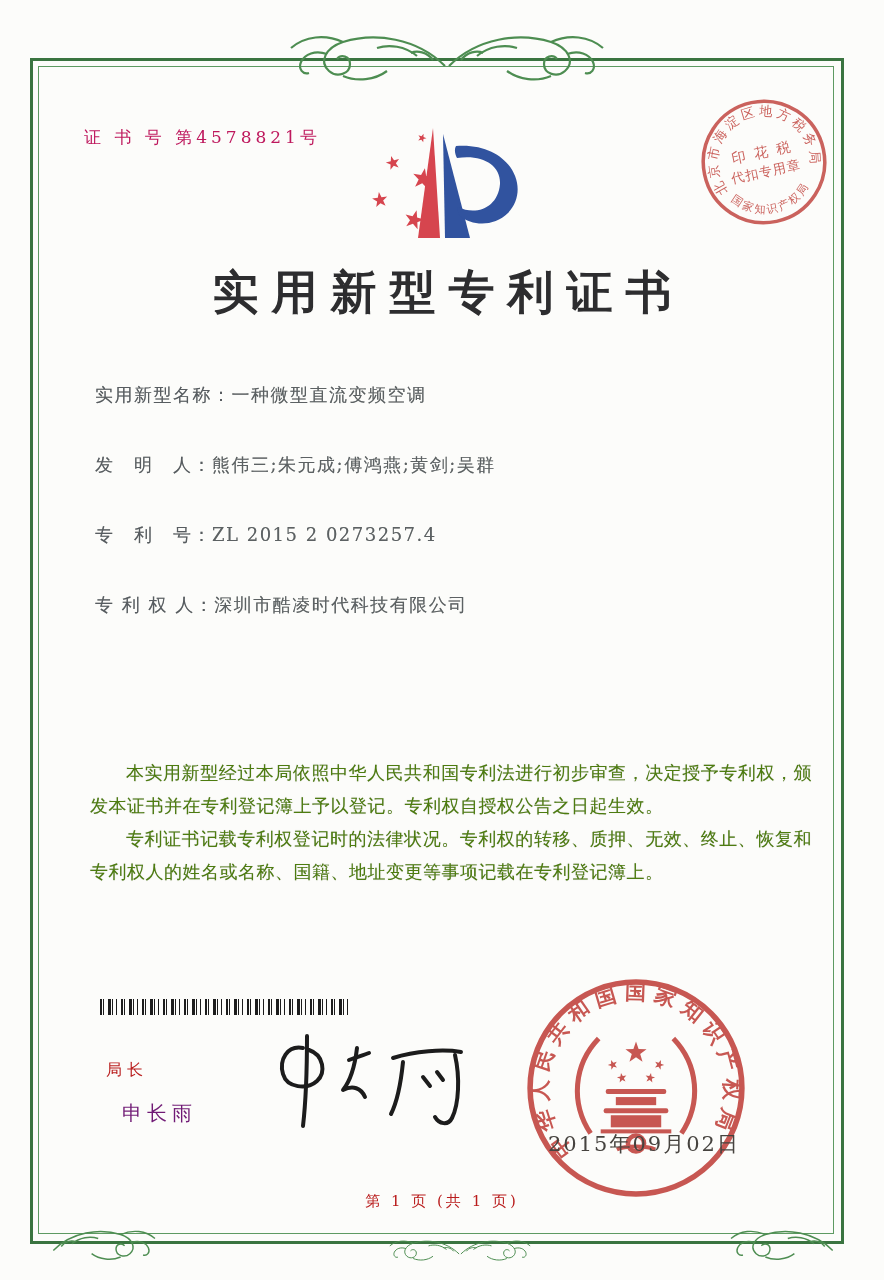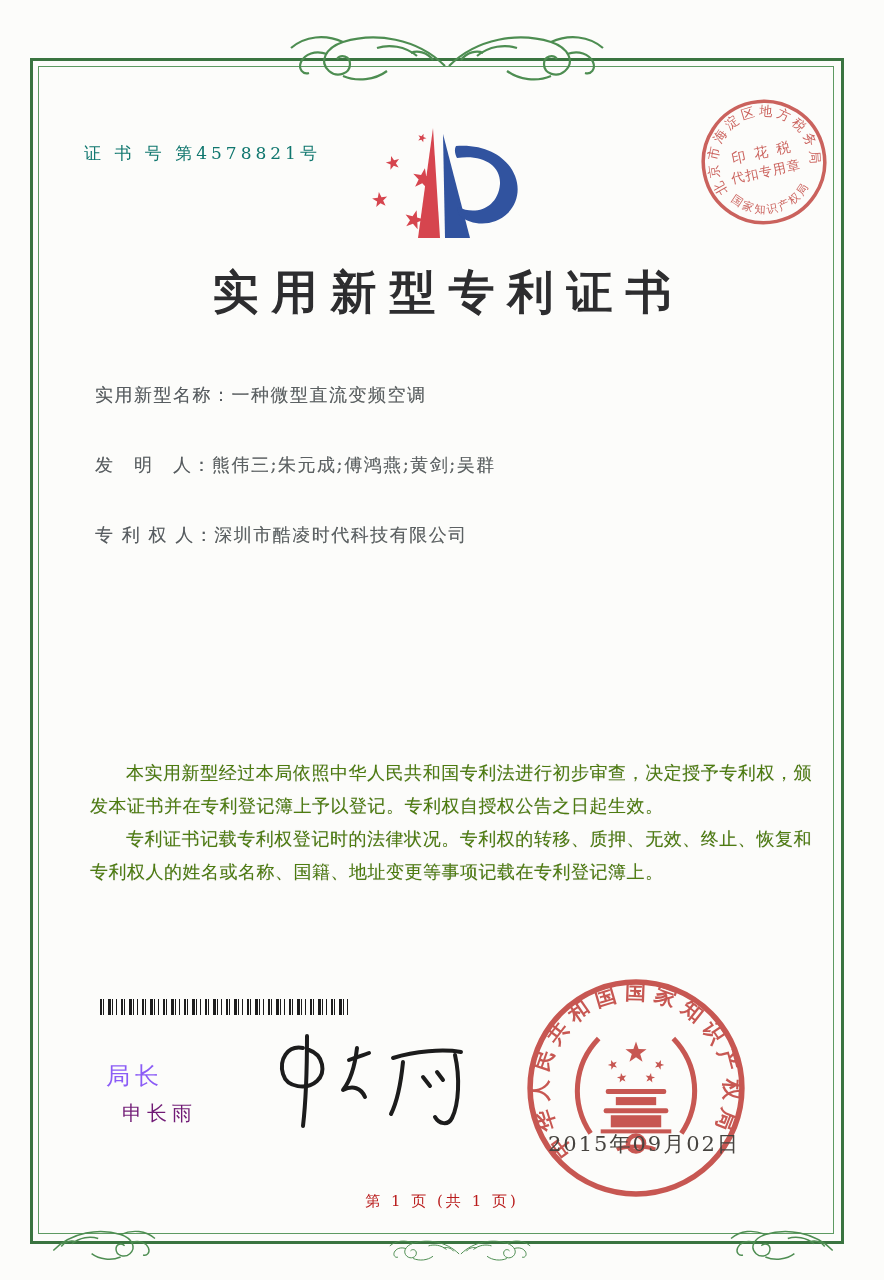--- a/index.html
+++ b/index.html
@@ -9,21 +9,21 @@
     font-family:"DejaVu Serif","Liberation Serif",serif;
   }
   
   .frame-outer{position:absolute; left:30px; top:58px; width:808px; height:1180px;
     border:3px solid #3a7440;}
   .frame-inner{position:absolute; left:38px; top:66px; width:794px; height:1166px;
     border:1px solid #5d9a62;}
   .ornament{position:absolute;}
   
   .cert-no{position:absolute; left:84px; top:126px; font-size:17px; letter-spacing:4px;
-    color:#0f766e; white-space:nowrap;margin-top:16px;}
+    color:#be185d; white-space:nowrap;}
   .logo{position:absolute; left:330px; top:116px; width:240px; height:148px;}
   .tax-seal{position:absolute; left:678px; top:76px; width:172px; height:172px;
     transform:rotate(-12deg); opacity:.82;}
   .cert-title{position:absolute; left:0; top:262px; width:100%; text-align:center;
     font-size:46px; font-weight:700; letter-spacing:13px; color:#2d2d2f; text-indent:13px;}
   
   .fields{position:absolute; left:95px; top:382px; width:680px;}
   .field{margin-bottom:44px; font-size:18px; line-height:26px; color:#575c60;
     letter-spacing:1.5px; white-space:nowrap;
     text-shadow:0 0 .6px rgba(110,115,112,.55);}
@@ -35,22 +35,22 @@
     text-shadow:0 0 .7px rgba(120,124,120,.5);}
   .body-text p{margin:0; text-indent:2em; letter-spacing:.5px;}
   
   .barcode{position:absolute; left:100px; top:999px; width:252px; height:16px;
     background:repeating-linear-gradient(90deg,
       #1c1c1c 0px,#1c1c1c 2px,transparent 2px,transparent 3px,
       #1c1c1c 3px,#1c1c1c 4px,transparent 4px,transparent 8px,
       #1c1c1c 8px,#1c1c1c 11px,transparent 11px,transparent 12px,
       #1c1c1c 12px,#1c1c1c 13px,transparent 13px,transparent 16px,
       #1c1c1c 16px,#1c1c1c 17px,transparent 17px,transparent 21px);}
-  .director-title{position:absolute; left:106px; top:1060px; font-size:24px;
-    letter-spacing:5px; color:#8b5cf6;}
+  .director-title{position:absolute; left:106px; top:1060px; font-size:16px;
+    letter-spacing:5px; color:#b91c1c;}
   .director-name{position:absolute; left:122px; top:1100px; font-size:20px;
     letter-spacing:5px; color:#701a75;}
   .signature{position:absolute; left:245px; top:1022px; width:235px; height:125px;}
   .authority-seal{position:absolute; left:520px; top:972px; width:232px; height:232px;
     opacity:.88;}
   .issue-date{position:absolute; left:548px; top:1130px; font-size:21px;
     letter-spacing:2px; color:#46433f; white-space:nowrap;}
   .page-footer{position:absolute; left:0; top:1192px; width:100%; text-align:center;
     font-size:15px; letter-spacing:3px; color:#b91c1c;}
   
@@ -127,20 +127,23 @@
   </svg>
 
   <div class="cert-title">实用新型专利证书</div>
 
   <div class="fields">
     <div class="field">
       <span class="label">实用新型名称：</span><span class="value">一种微型直流变频空调</span>
     </div>
     <div class="field">
       <span class="label">发　明　人：</span><span class="value">熊伟三;朱元成;傅鸿燕;黄剑;吴群</span>
+    </div>
+    <div class="field">
+      <span class="label">专　利　号：</span><span class="value">ZL 2015 2 0273257.4</span>
     </div>
     <div class="field">
       <span class="label">专 利 权 人：</span><span class="value">深圳市酷凌时代科技有限公司</span>
     </div>
   </div>
 
   <div class="body-text">
     <p>本实用新型经过本局依照中华人民共和国专利法进行初步审查，决定授予专利权，颁发本证书并在专利登记簿上予以登记。专利权自授权公告之日起生效。</p>
     <p>专利证书记载专利权登记时的法律状况。专利权的转移、质押、无效、终止、恢复和专利权人的姓名或名称、国籍、地址变更等事项记载在专利登记簿上。</p>
   </div>

